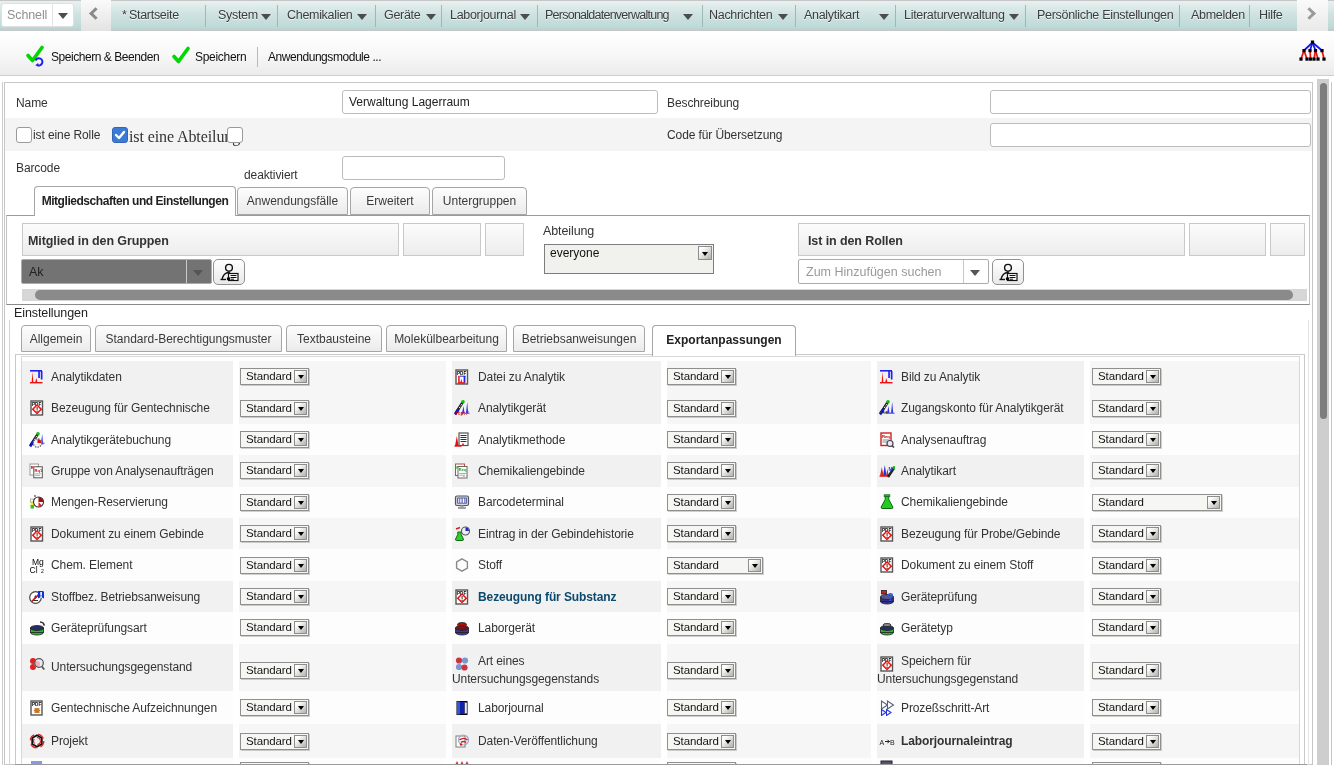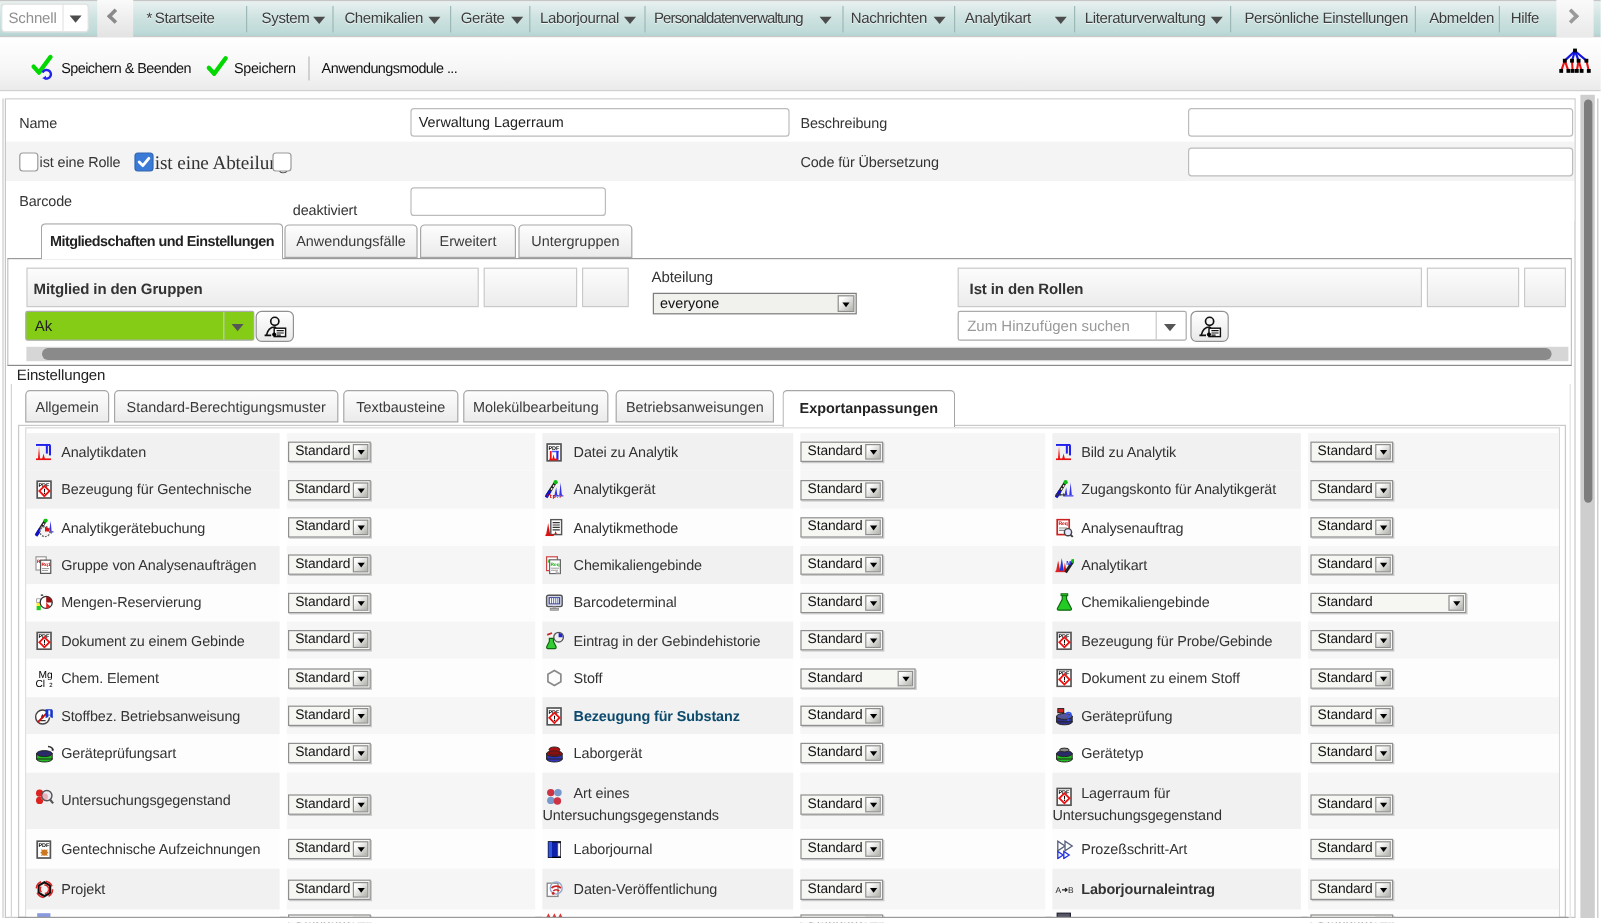--- a/index.html
+++ b/index.html
@@ -135,27 +135,27 @@
 <div class="ab" style="left:6px;top:215px;width:1304px;height:90px;border-top:1px solid #9a9a9a;border-left:1px solid #c2c2c2;border-right:1px solid #c2c2c2;border-bottom:1px solid #8a8a8a;background:#fff"></div>
 <div class="tab tabon" style="left:34px;top:186px;width:202px;height:30px;line-height:29px;letter-spacing:-0.45px">Mitgliedschaften und Einstellungen</div>
 <div class="tab" style="left:237px;top:187px;width:111px;height:28px;line-height:27px">Anwendungsfälle</div>
 <div class="tab" style="left:350px;top:187px;width:80px;height:28px;line-height:27px">Erweitert</div>
 <div class="tab" style="left:432px;top:187px;width:95px;height:28px;line-height:27px">Untergruppen</div>
 <div class="hdr" style="left:22px;top:223px;width:377px"></div>
 <div class="hdr" style="left:403px;top:223px;width:78px"></div>
 <div class="hdr" style="left:485px;top:223px;width:39px"></div>
 <div class="ab" style="left:28px;top:234px;font-size:12.5px;color:#333;font-weight:bold;letter-spacing:-0.1px;white-space:nowrap;">Mitglied in den Gruppen</div>
 <div class="ab" style="left:543px;top:224px;font-size:12.5px;color:#333;font-weight:normal;letter-spacing:-0.1px;white-space:nowrap;">Abteilung</div>
-<div class="ab" style="left:544px;top:244px;width:170px;height:18px;background:#f1f1ee;border:1px solid #7d7d7d">
+<div class="ab" style="left:544px;top:244px;width:170px;height:30px;background:#f1f1ee;border:1px solid #7d7d7d">
     <div style="position:absolute;left:5px;top:1px;font-size:12px;color:#111">everyone</div>
     <div style="position:absolute;right:1px;top:1px;width:14px;height:14px;border:1px solid #8d8d8d;background:linear-gradient(135deg,#fefefe 20%,#b6b6b0 95%)">
       <div style="position:absolute;left:3px;top:4.5px;width:0;height:0;border-left:3.5px solid transparent;border-right:3.5px solid transparent;border-top:4.5px solid #000"></div>
     </div>
   </div>
-<div class="ab" style="left:21px;top:259px;width:191px;height:25px;background:#84cc16;border:1px solid #ababab;border-radius:2px">
+<div class="ab" style="left:21px;top:259px;width:191px;height:25px;background:#737373;border:1px solid #ababab;border-radius:2px">
     <div style="position:absolute;left:7px;top:5px;font-size:12.5px;color:#222">Ak</div>
     <div style="position:absolute;right:24px;top:0;width:1px;height:23px;background:#c9c9c9"></div>
     <div style="position:absolute;right:8px;top:10px;width:0;height:0;border-left:5.5px solid transparent;border-right:5.5px solid transparent;border-top:6px solid #555"></div>
   </div>
 <div class="ab" style="left:213px;top:259px;width:32px;height:26px;background:linear-gradient(#ffffff,#e9e9e9);border:1px solid #919191;border-radius:5px">
     <div style="position:absolute;left:3px;top:3px"><svg width="24" height="20" viewBox="0 0 24 20">
         <circle cx="12" cy="4.8" r="3.4" fill="#f4f4f4" stroke="#111" stroke-width="1.4"></circle>
         <path d="M5 16.5 Q6.5 9.5 12 9.5 L13 10.5" fill="none" stroke="#111" stroke-width="1.4"></path>
         <path d="M3.5 16.5 L9 16.5" stroke="#111" stroke-width="1.4"></path>
         <rect x="11.5" y="10.5" width="9.5" height="7" fill="#fff" stroke="#111" stroke-width="1.2"></rect>
@@ -596,21 +596,21 @@
       <span class="st"></span>
     </span></div>
 <div class="ab" style="left:877px;top:643.6px;width:207px;height:47.1px;background:#f1f1f1"></div>
 <div class="ab" style="left:1090px;top:643.6px;width:209px;height:47.1px;background:#f6f6f6"></div>
 <div class="ic" style="left:879px;top:655.6px"><svg width="16" height="16" viewBox="0 0 16 16">
       <rect x="2" y="1" width="11.5" height="14" fill="#fff" stroke="#555" stroke-width="1.4"></rect>
       <text x="3" y="5.6" font-family="Liberation Sans" font-size="4.6" font-weight="bold" fill="#000">PDF</text>
       <rect x="5" y="6.2" width="6" height="6" transform="rotate(45 8 9.2)" fill="#fff" stroke="#ee1111" stroke-width="1.5"></rect>
       <text x="7" y="11.5" font-family="Liberation Sans" font-size="6.5" font-weight="bold" fill="#000">!</text>
     </svg></div>
-<div class="ab" style="left:901px;top:654.1px;font-size:12px;color:#333;font-weight:normal;letter-spacing:-0.1px;white-space:nowrap;">Lagerraum für</div>
+<div class="ab" style="left:901px;top:654.1px;font-size:12px;color:#333;font-weight:normal;letter-spacing:-0.1px;white-space:nowrap;">Speichern für</div>
 <div class="ab" style="left:877px;top:672.1px;font-size:12px;color:#333;font-weight:normal;letter-spacing:-0.1px;white-space:nowrap;">Untersuchungsgegenstand</div>
 <div class="sel" style="left:1092px;top:661.6px;width:69px">Standard<span class="sb">
       <span class="st"></span>
     </span></div>
 <div class="ab" style="left:22px;top:690.7px;width:211px;height:33.6px;background:#fdfdfd"></div>
 <div class="ab" style="left:239px;top:690.7px;width:207px;height:33.6px;background:#fdfdfd"></div>
 <div class="ic" style="left:29px;top:699.5px"><svg width="16" height="16" viewBox="0 0 16 16">
       <rect x="2" y="1" width="11" height="14" fill="#fff" stroke="#555" stroke-width="1.4"></rect>
       <text x="3" y="5.6" font-family="Liberation Sans" font-size="4.6" font-weight="bold" fill="#000">PDF</text>
       <circle cx="8" cy="10.5" r="2.6" fill="#cc7722"></circle>

